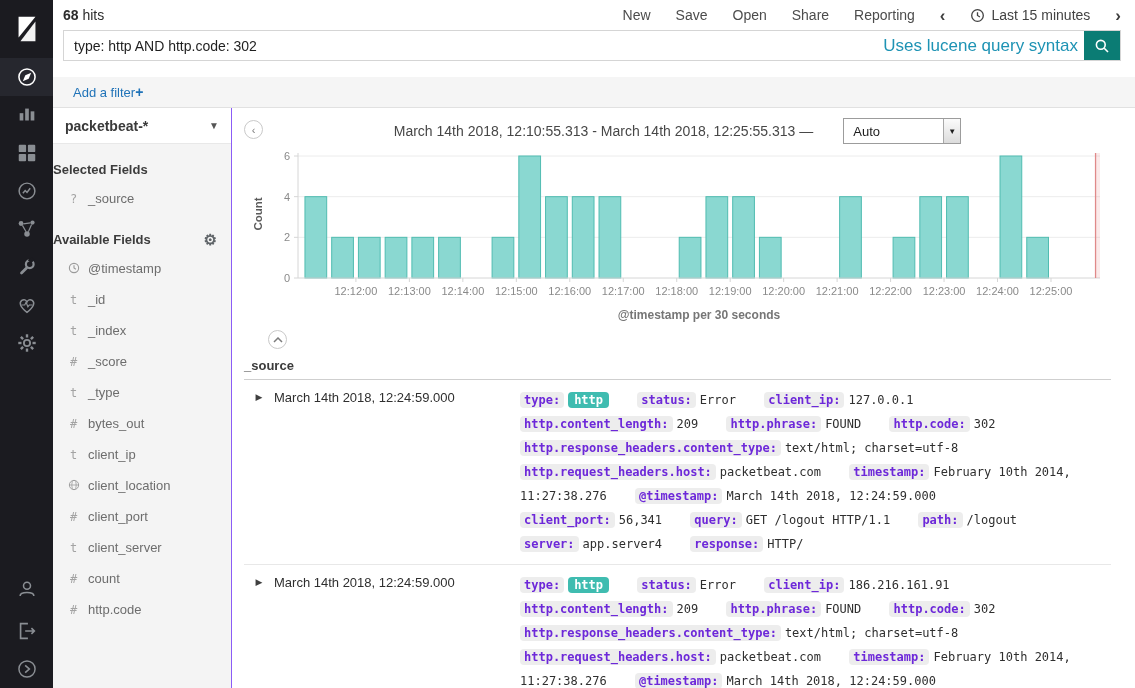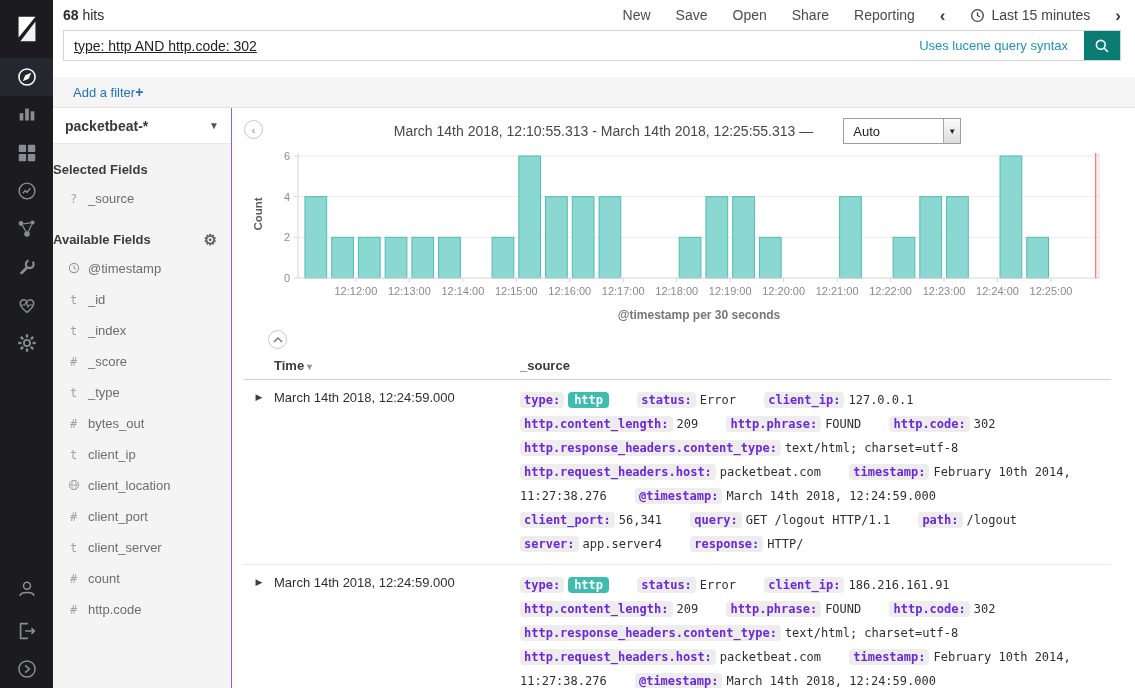--- a/index.html
+++ b/index.html
@@ -19,22 +19,22 @@
   .topbar { height:30px; display:flex; align-items:center; padding:0 14px 0 10px; }
   .hits { font-size:14px; color:#2c2c2c; }
   .hits b { font-weight:bold; }
   .topbar-right { margin-left:auto; display:flex; gap:25px; font-size:14px; color:#4c4c4c; }
   .menu-item { cursor:pointer; }
   .nav-chevron { font-size:17px; font-weight:bold; color:#3e3e3e; cursor:pointer; line-height:1; }
   .timepicker { display:flex; align-items:center; gap:6px; cursor:pointer; color:#434343; }
 
   
   .searchrow { margin:0 14px 0 10px; height:31px; border:1px solid #d5d5d5; display:flex; align-items:center; background:#fff; }
-  .search-input { flex:1; border:none; outline:none; font-size:14px; color:#1f1f1f; padding:0 10px; font-family:"Liberation Sans",sans-serif; background:transparent;text-decoration:underline; }
-  .lucene-link { font-size:13px; color:#1e93b4; margin-right:16px; white-space:nowrap; cursor:pointer; }
+  .search-input { flex:1; border:none; outline:none; font-size:14px; color:#1f1f1f; padding:0 10px; font-family:"Liberation Sans",sans-serif; background:transparent; }
+  .lucene-link { font-size:17px; color:#1e93b4; margin-right:6px; white-space:nowrap; cursor:pointer; }
   .search-btn { width:36px; align-self:stretch; background:#0b7c74; border:none; display:flex; align-items:center; justify-content:center; cursor:pointer; }
 
   
   .filterbar { margin-top:16px; background:#f5f5f5; height:31px; display:flex; align-items:center; padding-left:20px; border-bottom:1px solid #e1e1e1; }
   .addfilter { font-size:13px; color:#2073b8; cursor:pointer; }
   .plus { font-size:14px; font-weight:bold; color:#2073b8; cursor:pointer; }
 
   
   .content { flex:1; display:flex; min-height:0; }
 
@@ -377,21 +377,20 @@
         <div class="xaxis-title">@timestamp per 30 seconds</div>
 
         <div class="collapse-up">
           <svg width="10" height="6" viewBox="0 0 10 6">
               <polyline points="1,5 5,1 9,5" fill="none" stroke="#7c7c7c" stroke-width="1.5"></polyline>
             </svg>
         </div>
 
         <div class="doc-table">
           <div class="thead">
-            <div class="th-time"><span>Time</span><span class="sort-caret">▾</span></div>
             <div class="th-source">_source</div>
           </div>
           <div id="doc-rows">
               <div class="drow">
                 <div class="caret-cell">▶</div>
                 <div class="time-cell">March 14th 2018, 12:24:59.000</div>
                 <div class="source-cell"><span class="fk">type:</span><span class="fv hl">http</span> <span class="fk">status:</span><span class="fv">Error</span> <span class="fk">client_ip:</span><span class="fv">127.0.0.1</span> <span class="fk">http.content_length:</span><span class="fv">209</span> <span class="fk">http.phrase:</span><span class="fv">FOUND</span> <span class="fk">http.code:</span><span class="fv">302</span> <span class="fk">http.response_headers.content_type:</span><span class="fv">text/html; charset=utf-8</span> <span class="fk">http.request_headers.host:</span><span class="fv">packetbeat.com</span> <span class="fk">timestamp:</span><span class="fv">February 10th 2014, 11:27:38.276</span> <span class="fk">@timestamp:</span><span class="fv">March 14th 2018, 12:24:59.000</span> <span class="fk">client_port:</span><span class="fv">56,341</span> <span class="fk">query:</span><span class="fv">GET /logout HTTP/1.1</span> <span class="fk">path:</span><span class="fv">/logout</span> <span class="fk">server:</span><span class="fv">app.server4</span> <span class="fk">response:</span><span class="fv">HTTP/</span> </div>
               </div>
               <div class="drow">
                 <div class="caret-cell">▶</div>

